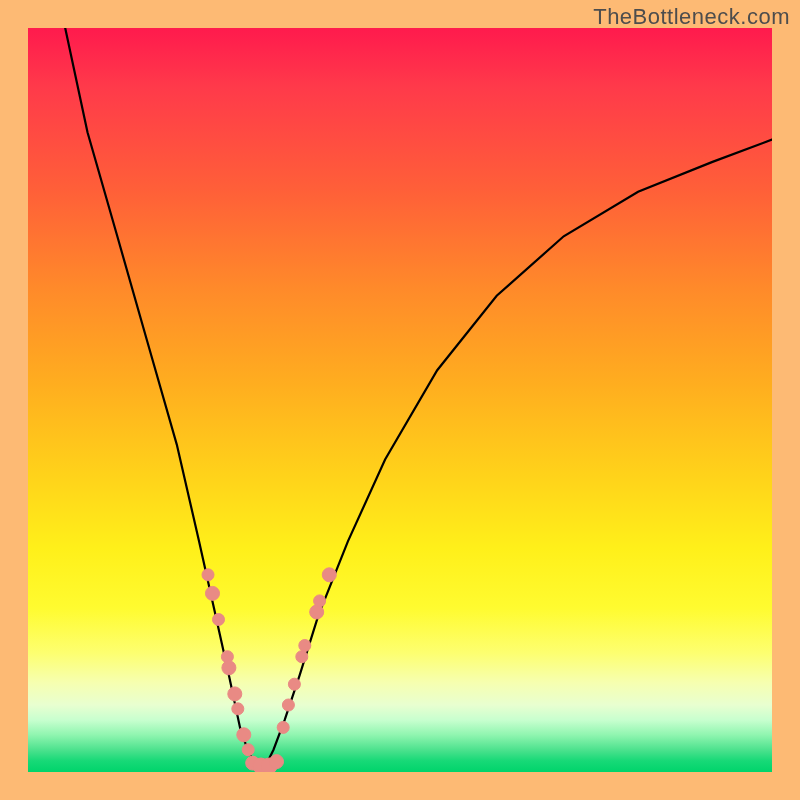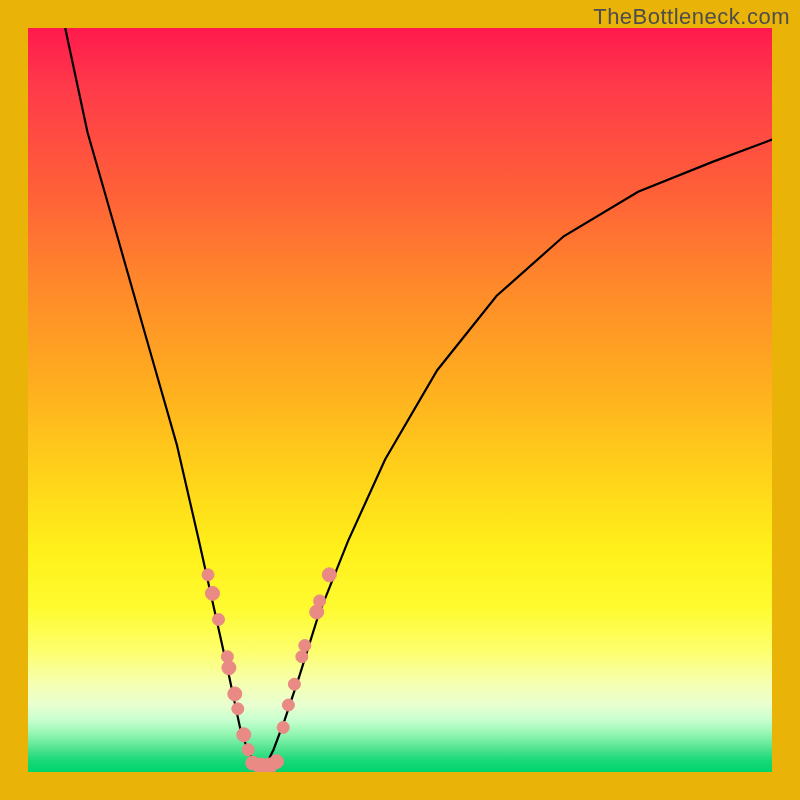--- a/index.html
+++ b/index.html
@@ -7,21 +7,21 @@
     padding: 0;
     width: 800px;
     height: 800px;
     overflow: hidden;
     background: #000;
     font-family: Arial, Helvetica, sans-serif;
   }
   .frame {
     position: absolute;
     inset: 0;
-    background: #eab308;
+    background: #fdba74;
     text-decoration: underline;
   }
   .plot-area {
     position: absolute;
     left: 28px;
     top: 28px;
     width: 744px;
     height: 744px;
     overflow: hidden;
   }

